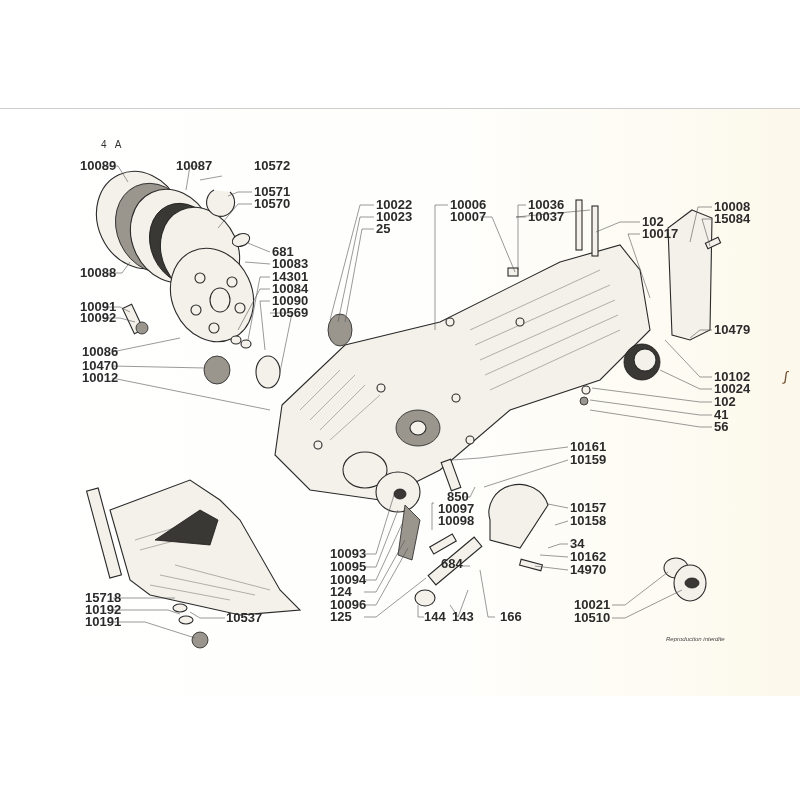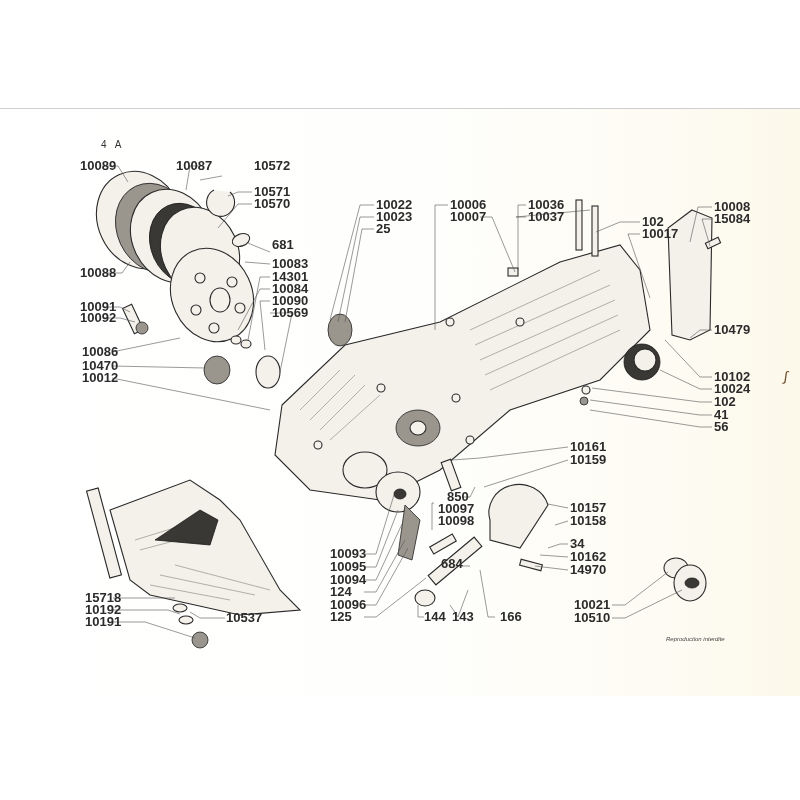--- a/index.html
+++ b/index.html
@@ -179,21 +179,21 @@
   </g>
 </svg>
 
 <div class="page-num">4 A</div>
 
 <div class="lbl" style="left:80px;top:162px">10089</div>
 <div class="lbl" style="left:176px;top:162px">10087</div>
 <div class="lbl" style="left:254px;top:162px">10572</div>
 <div class="lbl" style="left:254px;top:188px">10571</div>
 <div class="lbl" style="left:254px;top:200px">10570</div>
-<div class="lbl" style="left:272px;top:241px">681</div>
+<div class="lbl" style="left:272px;top:248px">681</div>
 <div class="lbl" style="left:272px;top:260px">10083</div>
 <div class="lbl" style="left:80px;top:269px">10088</div>
 <div class="lbl" style="left:272px;top:273px">14301</div>
 <div class="lbl" style="left:272px;top:285px">10084</div>
 <div class="lbl" style="left:272px;top:297px">10090</div>
 <div class="lbl" style="left:272px;top:309px">10569</div>
 <div class="lbl" style="left:80px;top:303px">10091</div>
 <div class="lbl" style="left:80px;top:314px">10092</div>
 <div class="lbl" style="left:82px;top:348px">10086</div>
 <div class="lbl" style="left:82px;top:362px">10470</div>

